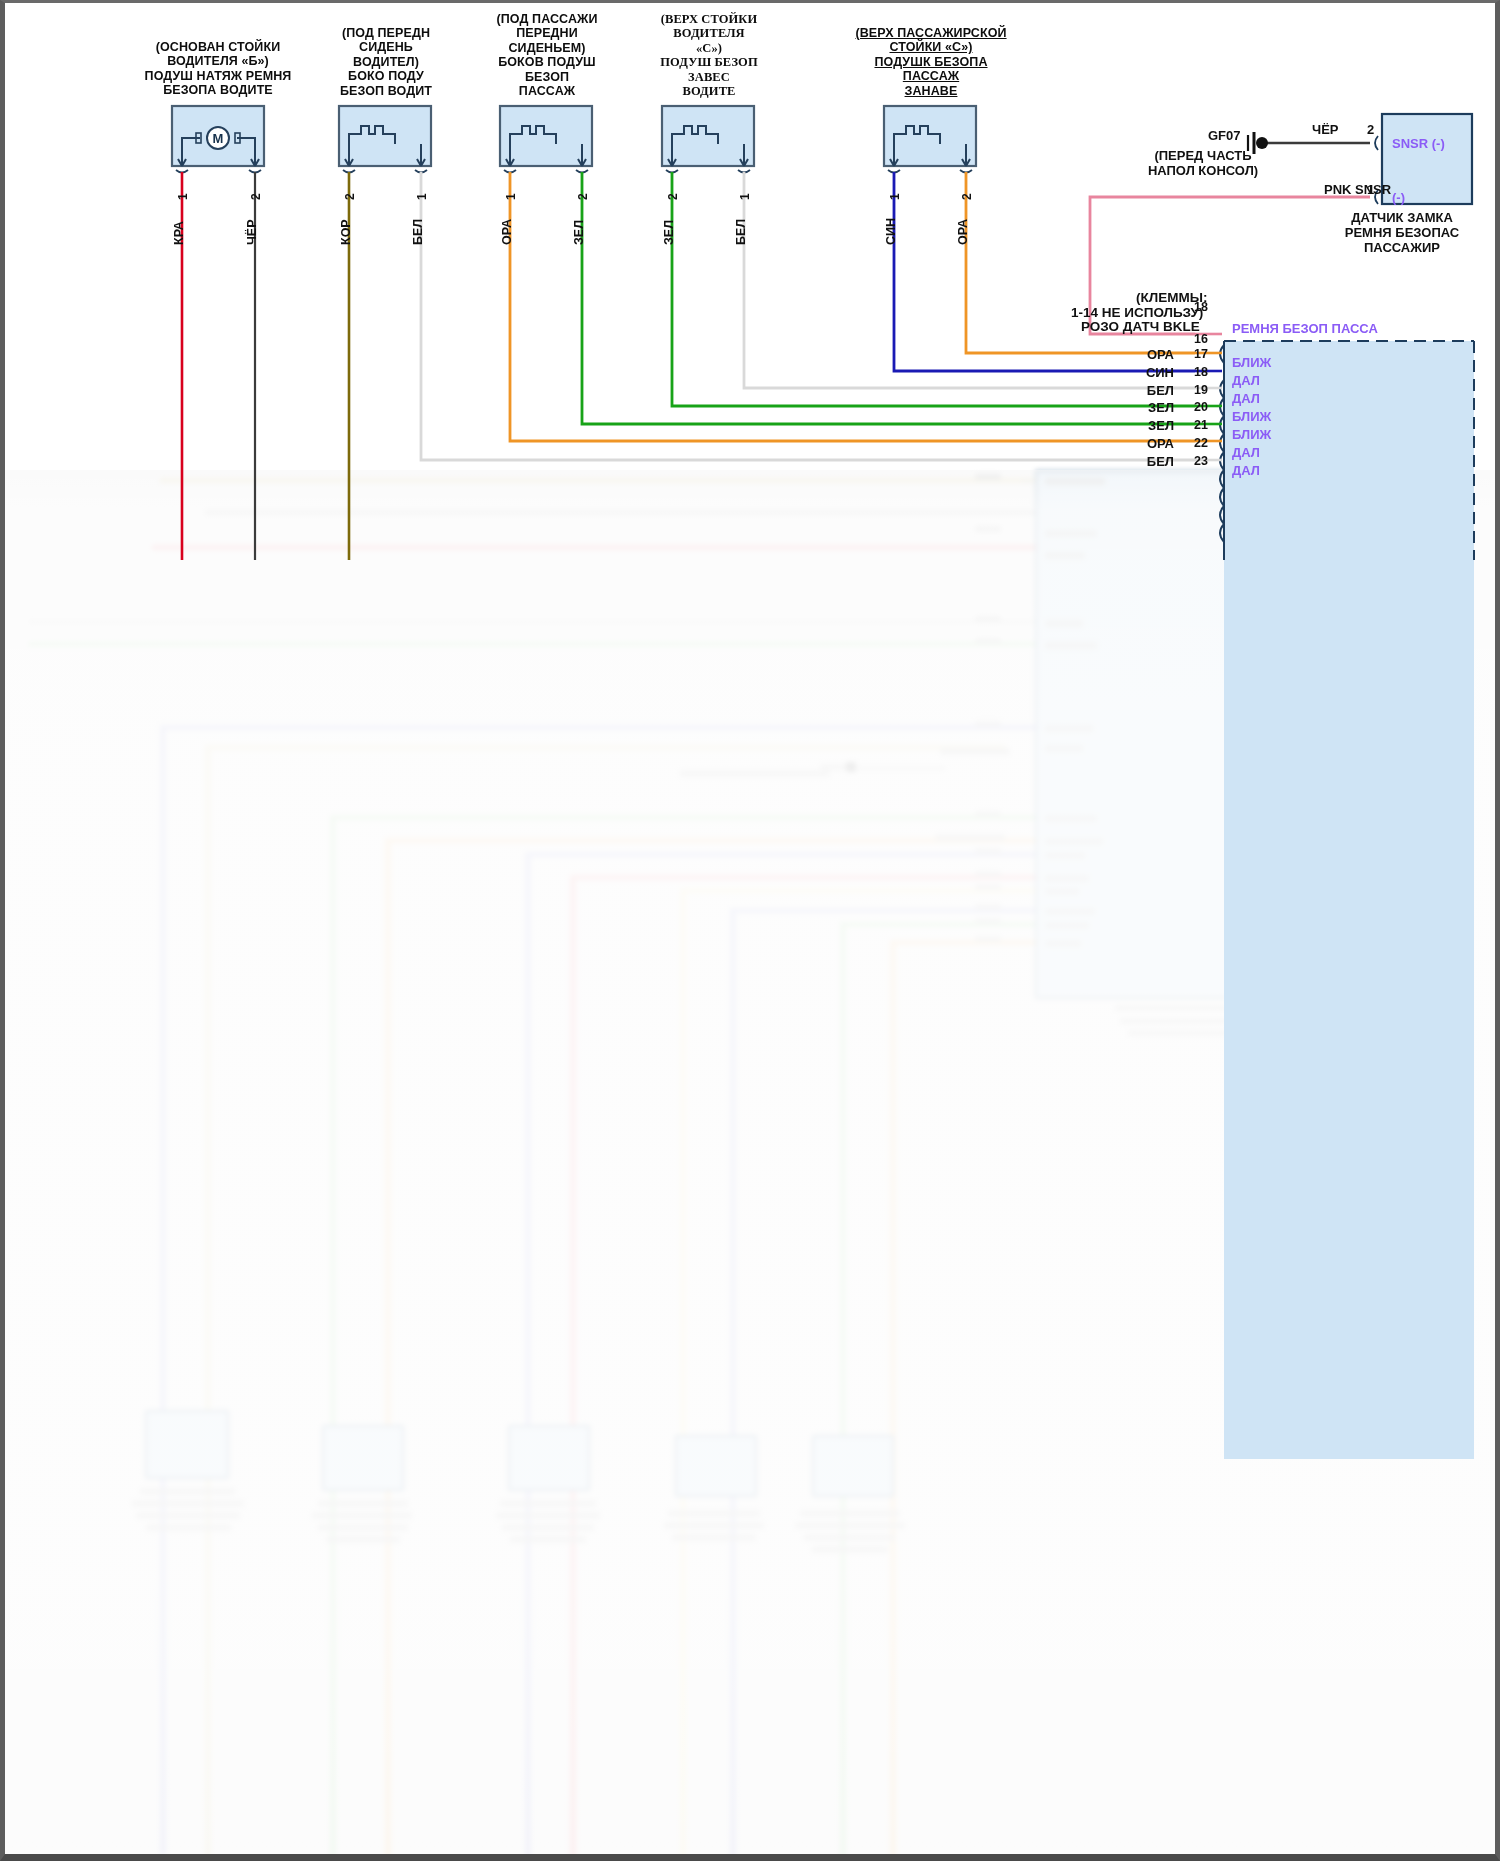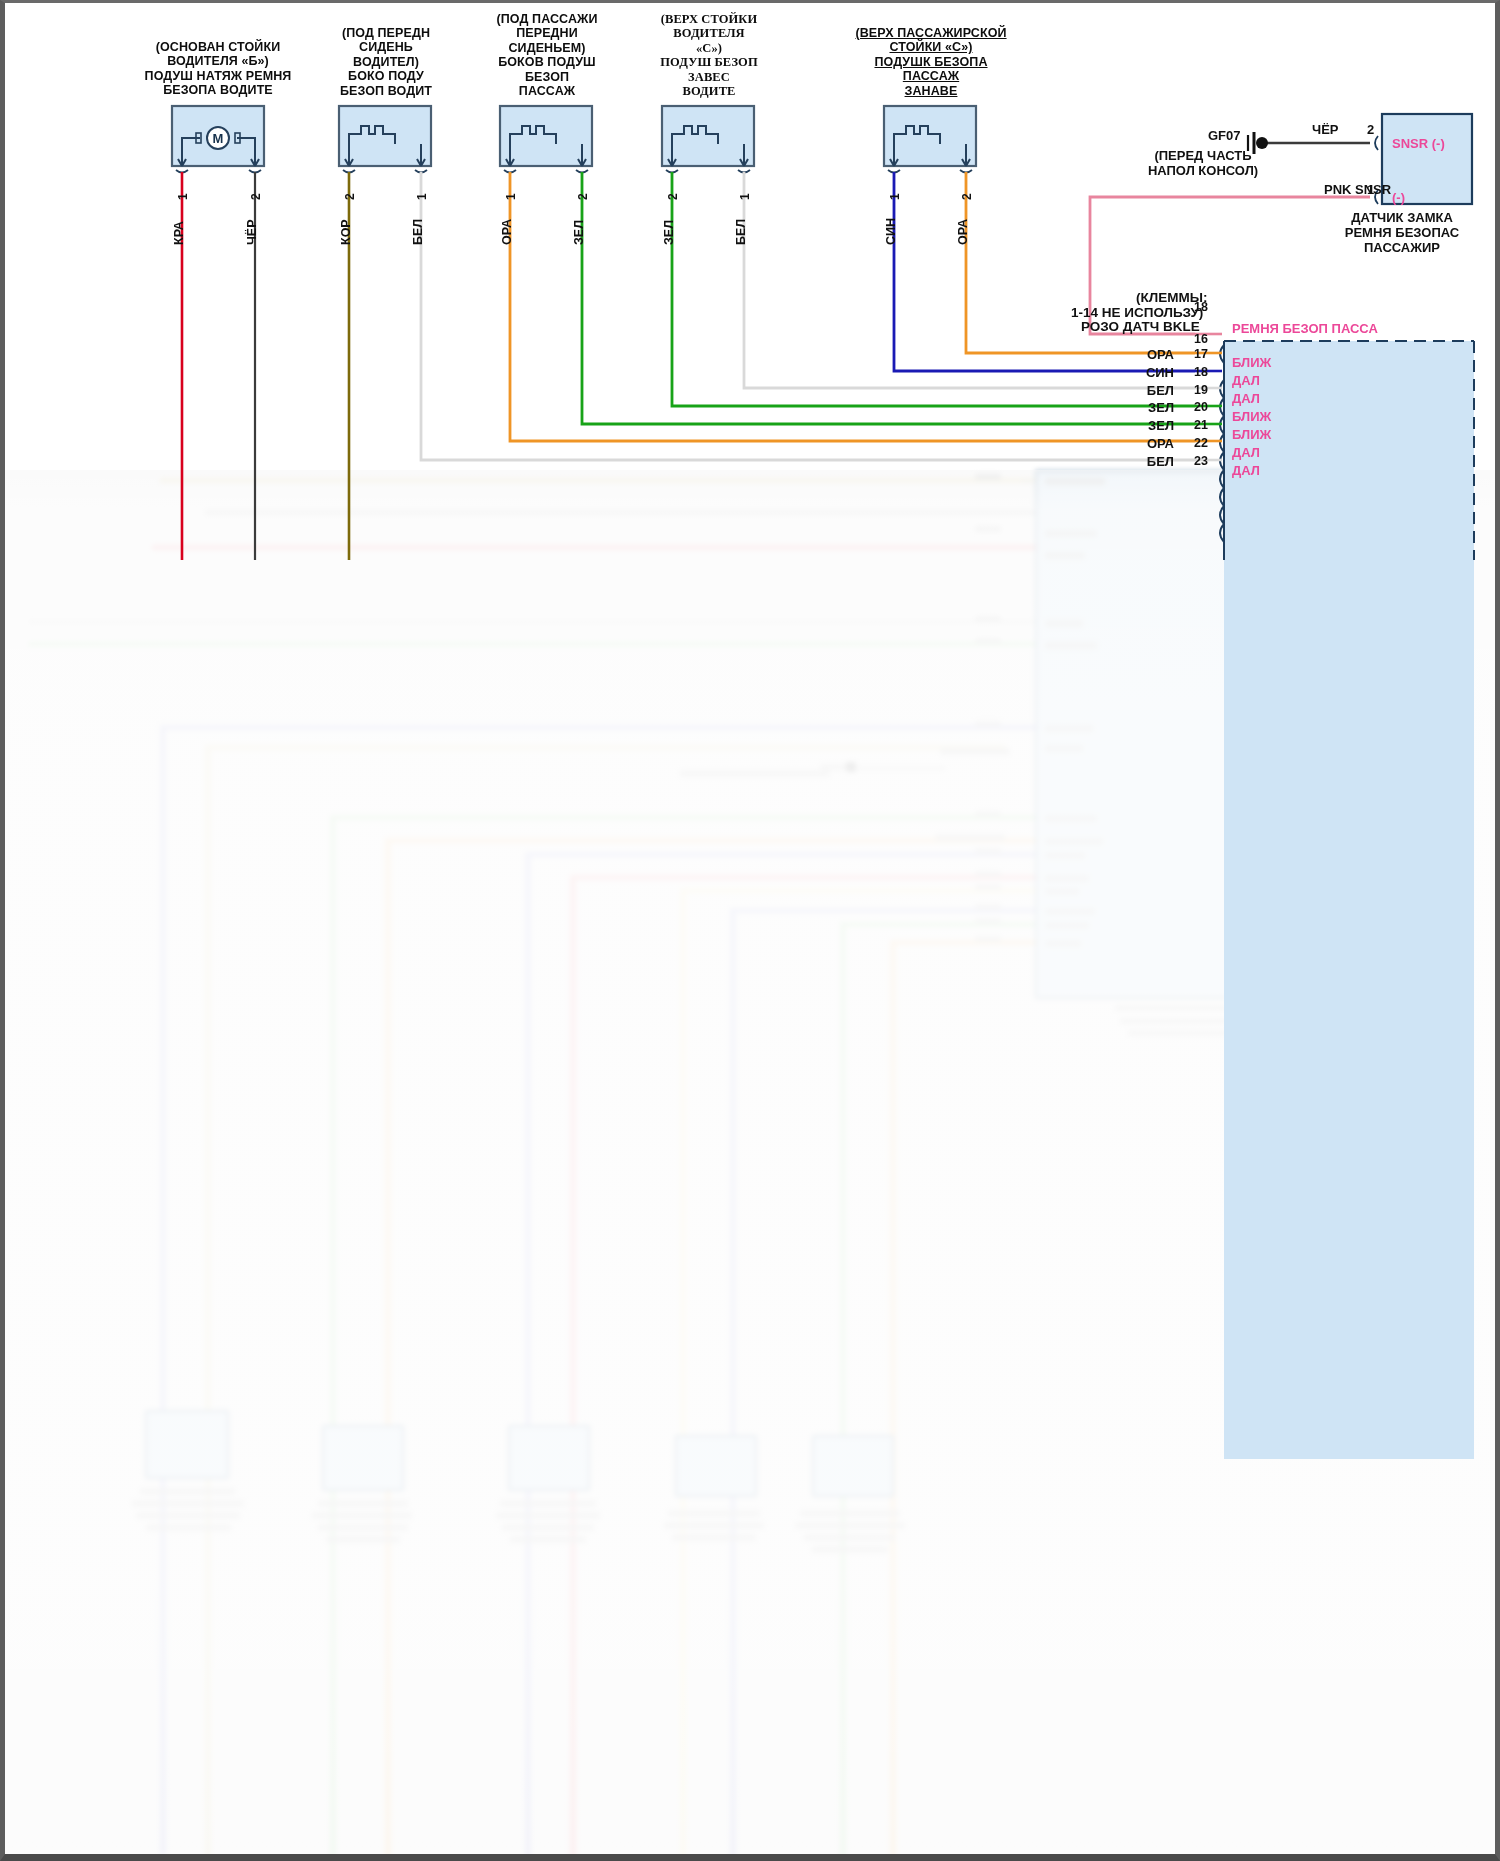--- a/index.html
+++ b/index.html
@@ -15,21 +15,21 @@
   svg#wires{position:absolute;left:0;top:0;width:1500px;height:1861px;}
 
   
   .cap{position:absolute;text-align:center;font-size:12.5px;line-height:14.4px;
        font-weight:bold;color:#0d0d0d;letter-spacing:.1px;}
   .pinnum{position:absolute;font-size:12px;font-weight:bold;color:#111;
           transform:rotate(-90deg);transform-origin:left top;white-space:nowrap;}
   .wlabel{position:absolute;font-size:12.5px;font-weight:bold;color:#111;
           transform:rotate(-90deg);transform-origin:left top;white-space:nowrap;}
   .htxt{position:absolute;font-size:13px;font-weight:bold;color:#111;white-space:nowrap;}
-  .ecu-in{position:absolute;font-size:13px;font-weight:bold;color:#ec4899;white-space:nowrap;}
+  .ecu-in{position:absolute;font-size:13px;font-weight:bold;color:#8b5cf6;white-space:nowrap;}
   .ecu-num{position:absolute;font-size:12.5px;font-weight:bold;color:#111;white-space:nowrap;text-align:right;}
   .ecu-col{position:absolute;font-size:13px;font-weight:bold;color:#111;white-space:nowrap;text-align:right;}
   .rtxt{position:absolute;font-size:13.5px;font-weight:bold;color:#111;white-space:nowrap;}
   .rtxt-c{position:absolute;font-size:13px;font-weight:bold;color:#111;text-align:center;line-height:15px;}
 
   
   #fade{position:absolute;left:5px;top:470px;width:1490px;height:1386px;
         background:linear-gradient(to bottom,
           rgba(255,255,255,.55) 0px,
           rgba(255,255,255,.74) 40px,

